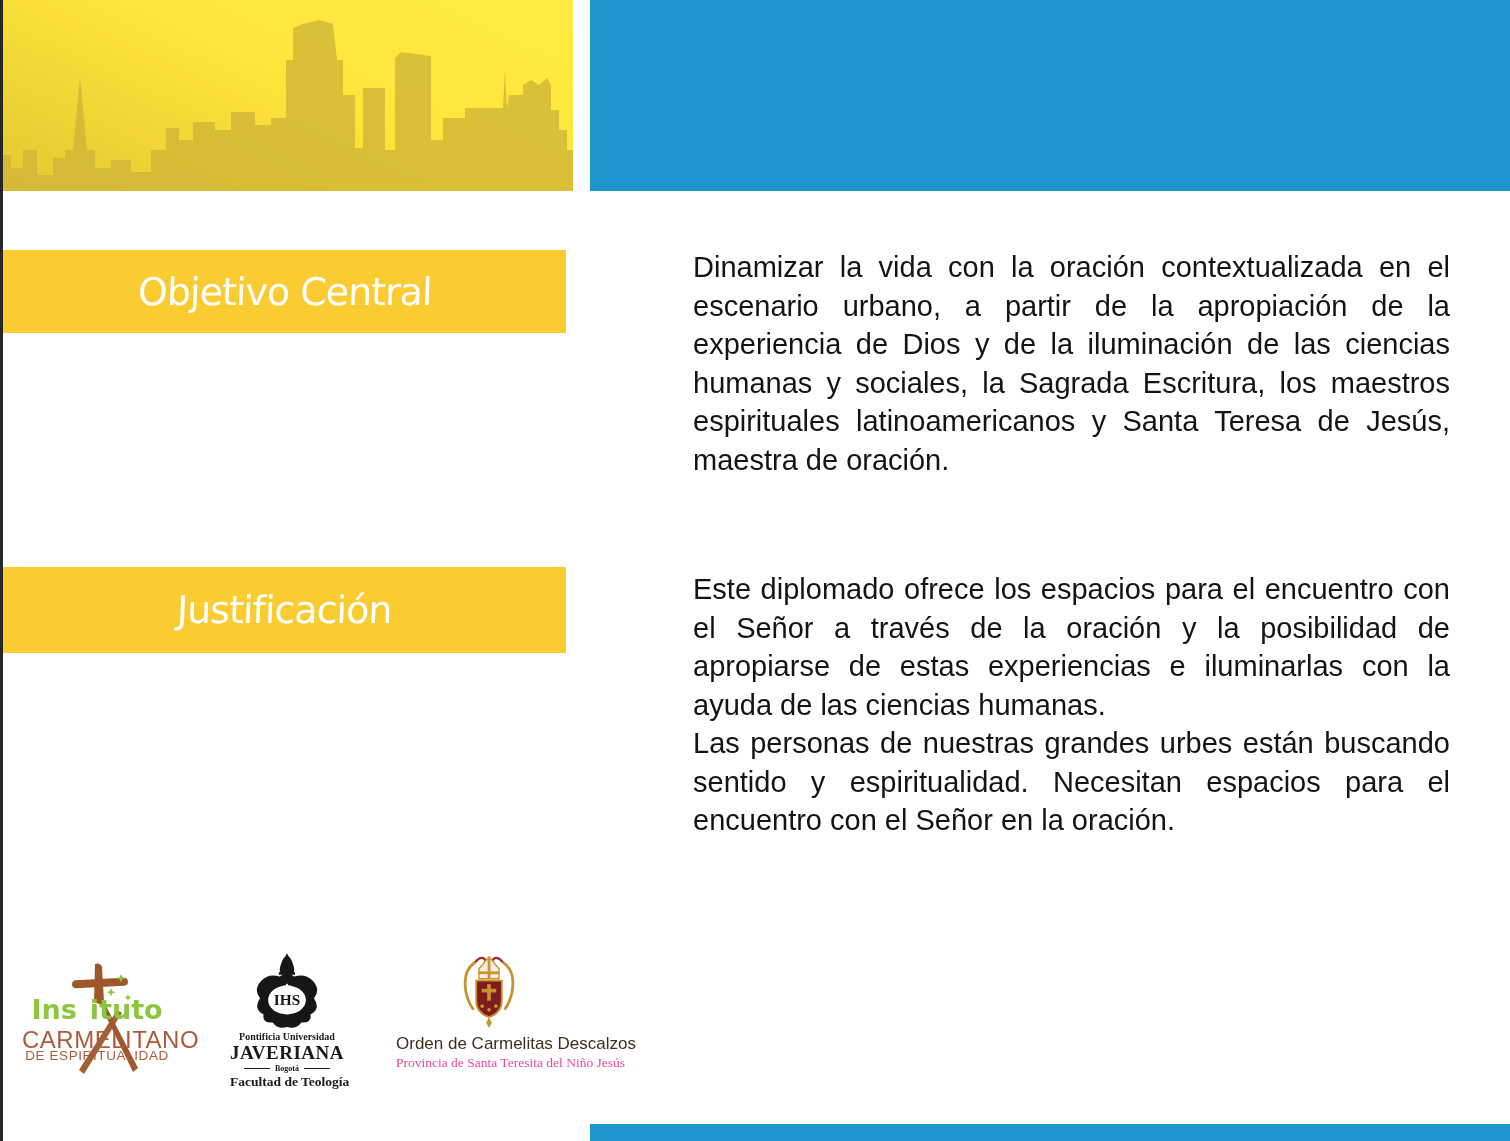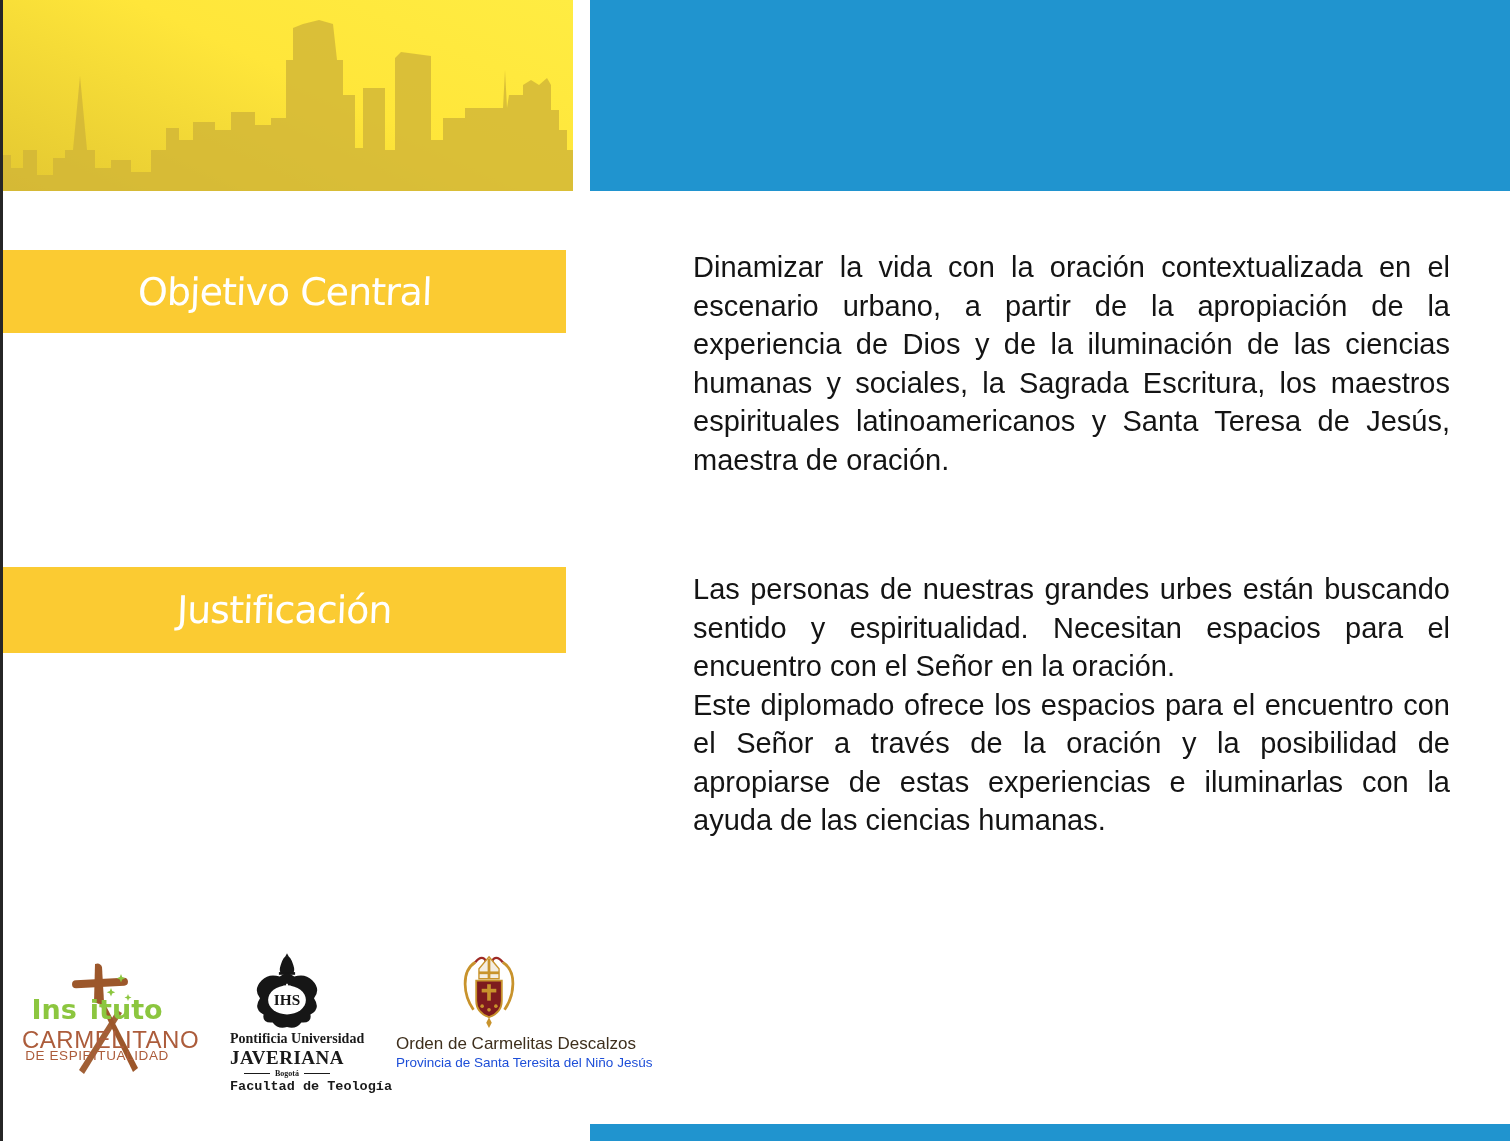--- a/index.html
+++ b/index.html
@@ -74,30 +74,30 @@
     font-size:24px;color:#AC5C3B;letter-spacing:.5px;white-space:nowrap;
   }
   .ice-line3{
     position:absolute;left:0;top:90px;width:150px;text-align:center;
     font-family:"Liberation Sans",sans-serif;font-weight:400;
     font-size:13.5px;color:#AC5C3B;letter-spacing:.6px;white-space:nowrap;
   }
   
   #logo-jav{left:230px;top:953px;width:114px;height:115px;text-align:center;}
   #logo-jav .jav-crest{display:block;margin:0 auto;}
-  .jav-line1{font-family:"Liberation Serif",serif;font-weight:700;font-size:14px;color:#1a1a1a;margin-top:2px;white-space:nowrap;}
+  .jav-line1{font-family:"Liberation Serif",serif;font-weight:700;font-size:10px;color:#1a1a1a;margin-top:2px;white-space:nowrap;}
   .jav-line2{font-family:"Liberation Serif",serif;font-weight:700;font-size:19px;color:#1a1a1a;letter-spacing:.5px;white-space:nowrap;}
   .jav-line3{font-family:"Liberation Serif",serif;font-weight:700;font-size:8px;color:#1a1a1a;display:flex;align-items:center;justify-content:center;gap:5px;}
   .jav-line3 .rule{display:inline-block;width:26px;height:1px;background:#1a1a1a;}
-  .jav-line4{font-family:Liberation Mono, monospace;font-weight:700;font-size:13.5px;color:#1a1a1a;margin-top:1px;white-space:nowrap;}
+  .jav-line4{font-family:Liberation Serif, serif;font-weight:700;font-size:13.5px;color:#1a1a1a;margin-top:1px;white-space:nowrap;}
   
   #logo-ocd{left:396px;top:953px;width:186px;height:112px;text-align:center;}
   #logo-ocd .ocd-crest{display:block;margin:0 auto;}
   .ocd-line1{font-family:Liberation Sans, sans-serif;font-size:17px;color:#3E2F1D;margin-top:3px;white-space:nowrap;}
-  .ocd-line2{font-family:Liberation Sans, sans-serif;font-size:13.5px;color:#1d4ed8;margin-top:1px;white-space:nowrap;}
+  .ocd-line2{font-family:Liberation Serif, serif;font-size:13.5px;color:#ec4899;margin-top:1px;white-space:nowrap;}
 </style>
 </head>
 <body>
 
 <div class="page">
 
   <div class="left-edge"></div>
 
   <div class="banner-yellow">
     <svg viewBox="0 0 570 191" preserveAspectRatio="none">
@@ -119,22 +119,22 @@
     <span class="bar-title">Objetivo Central</span>
   </div>
   <div class="section-bar" id="bar-justificacion">
     <span class="bar-title">Justificación</span>
   </div>
 
   <div class="text-col" id="para-objetivo">
     <p>Dinamizar la vida con la oración contextualizada en el escenario urbano, a partir de la apropiación de la experiencia de Dios y de la iluminación de las ciencias humanas y sociales, la Sagrada Escritura, los maestros espirituales latinoamericanos y Santa Teresa de Jesús, maestra de oración.</p>
   </div>
   <div class="text-col" id="para-justificacion">
+    <p>Este diplomado ofrece los espacios para el encuentro con el Señor a través de la oración y la posibilidad de apropiarse de estas experiencias e iluminarlas con la ayuda de las ciencias humanas.</p>
     <p>Las personas de nuestras grandes urbes están buscando sentido y espiritualidad. Necesitan espacios para el encuentro con el Señor en la oración.</p>
-    <p>Este diplomado ofrece los espacios para el encuentro con el Señor a través de la oración y la posibilidad de apropiarse de estas experiencias e iluminarlas con la ayuda de las ciencias humanas.</p>
   </div>
 
   <div class="logo" id="logo-ice">
     <svg class="ice-art" viewBox="0 0 150 122">
 
       <path d="M73,6 Q78,4 80,9 L82,44 L77,46 L72,44 Z" fill="#9C572B"></path>
       <rect x="50" y="21" width="56" height="8" rx="4" fill="#9C572B" transform="rotate(-3 78 25)"></rect>
       <path d="M77,44 L83,46 L116,110 L111,114 Z" fill="#9C572B"></path>
       <path d="M95,52 L100,55 L62,116 L57,112 Z" fill="#9C572B" opacity="0.95"></path>
 

